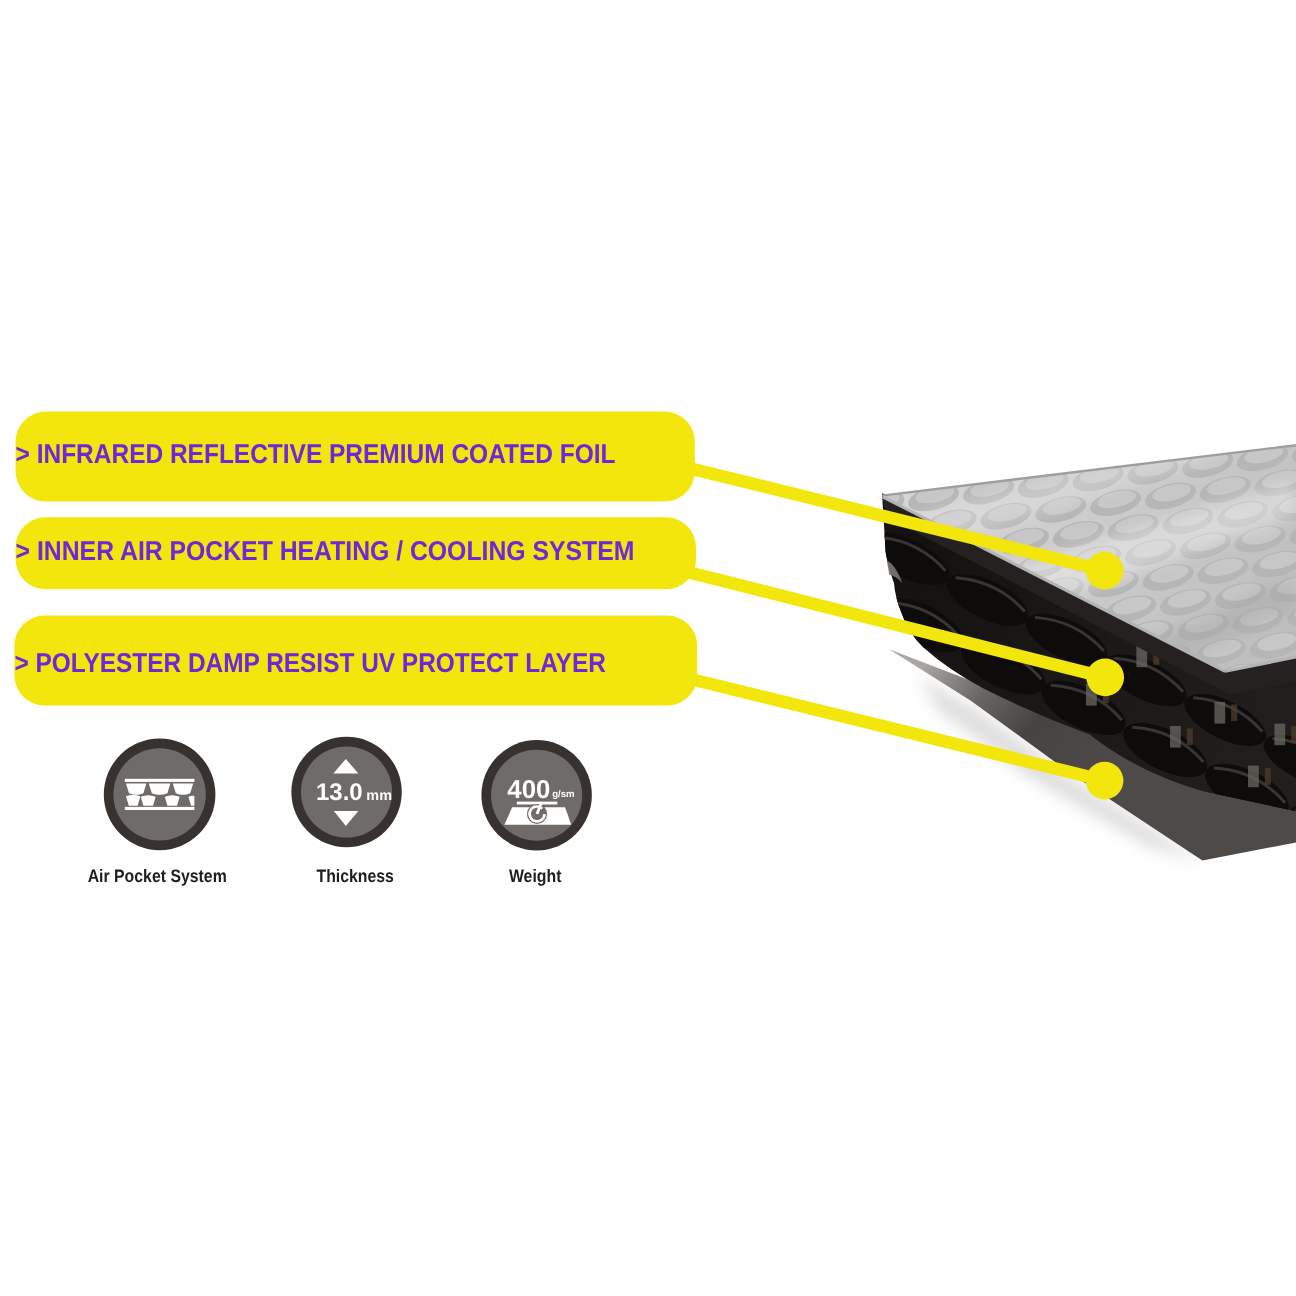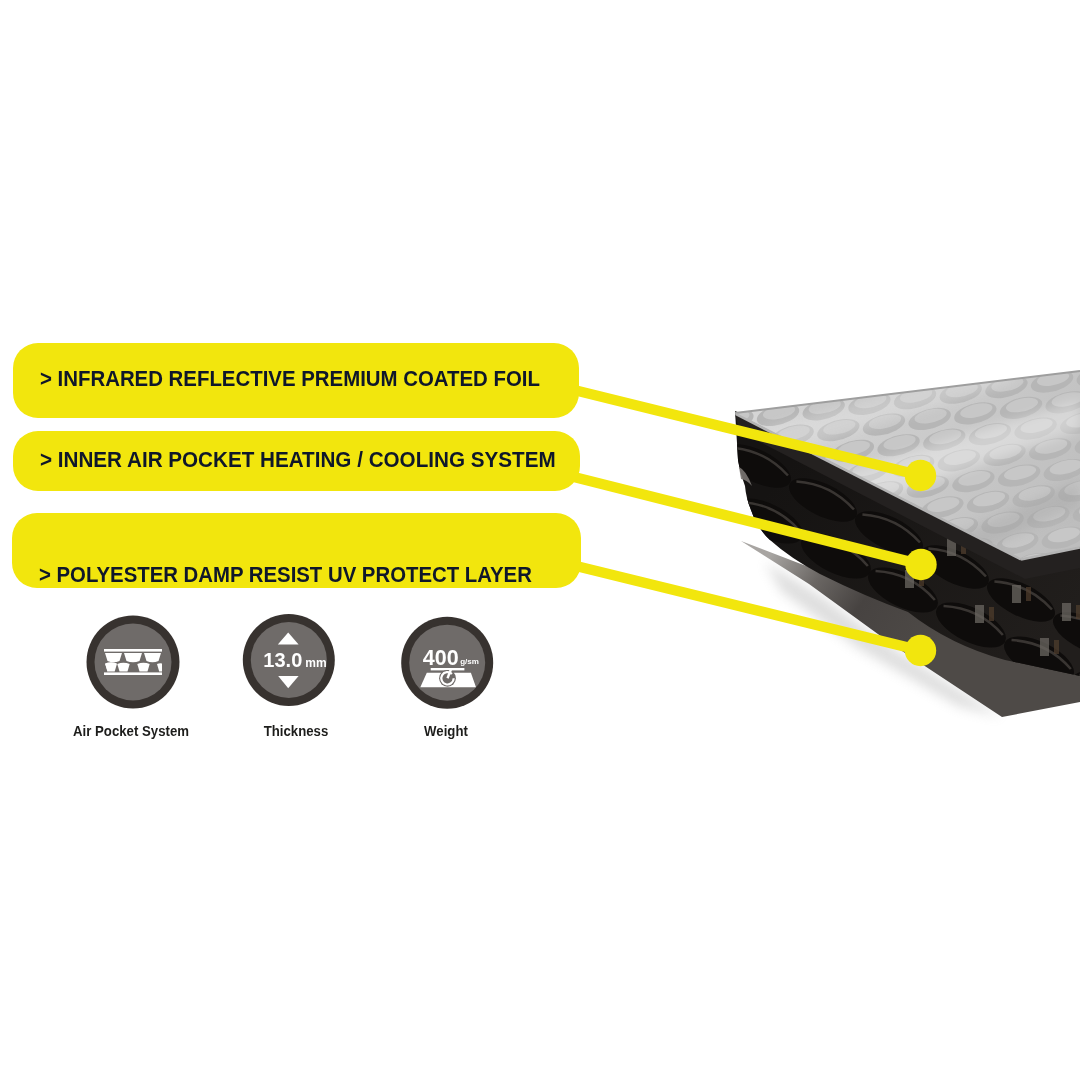--- a/index.html
+++ b/index.html
@@ -1,27 +1,27 @@
 <!DOCTYPE html>
 <html><head>
 <meta charset="utf-8">
 <style>
   html,body{margin:0;padding:0;}
   *{-webkit-font-smoothing:antialiased;}
   body{width:1080px;height:1080px;background:#fff;position:relative;overflow:hidden;
        font-family:"Liberation Sans", sans-serif;}
-  .banner{position:absolute;background:#f2e60d;border-radius:25px;color:#0f172a;
+  .banner{position:absolute;background:#f2e60d;border-radius:25px;color:#6d28d9;
           font-weight:bold;font-size:22.7px;display:flex;align-items:center;
-          padding-left:27px;padding-bottom:4px;box-sizing:border-box;letter-spacing:0px;white-space:nowrap;}
+          padding-bottom:4px;box-sizing:border-box;letter-spacing:0px;white-space:nowrap;}
   .banner span{display:inline-block;transform-origin:0 50%;}
   #b1{left:13px;top:343px;width:566px;height:75px;}
   #b1 span{transform:scaleX(0.899);}
   #b2{left:13px;top:431px;width:567px;height:60px;}
   #b2 span{transform:scaleX(0.910);}
-  #b3{left:12px;top:513px;width:569px;height:75px;padding-bottom:0;padding-top:3px;align-items:flex-end;}
+  #b3{left:12px;top:513px;width:569px;height:75px;padding-bottom:0;padding-top:3px;}
   #b3 span{transform:scaleX(0.897);}
   .iconlabel{position:absolute;font-weight:bold;font-size:15px;color:#1d1d1b;
              text-align:center;transform:translateX(-50%) scaleX(0.88);white-space:nowrap;}
   svg{position:absolute;left:0;top:0;}
 </style>
 </head>
 <body>
 <svg id="art" width="1080" height="1080" viewBox="0 0 1080 1080">
   <defs>
     <linearGradient id="gSlab" x1="770" y1="555" x2="920" y2="665" gradientUnits="userSpaceOnUse">

